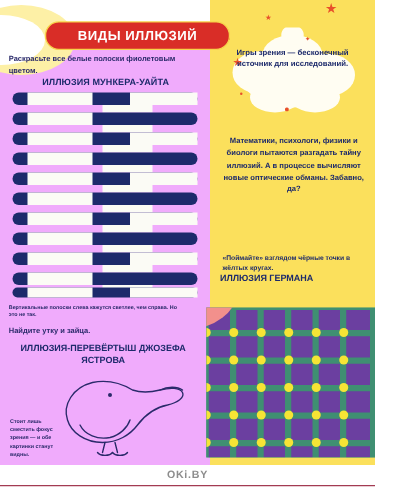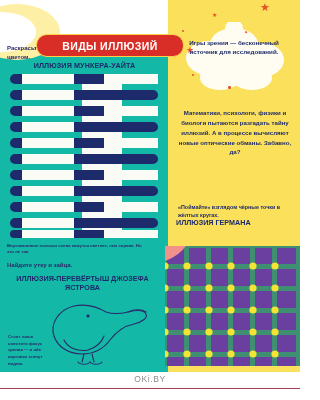--- a/index.html
+++ b/index.html
@@ -8,40 +8,40 @@
     font-family:"Liberation Sans", sans-serif;
     background:#ffffff;
     position:relative;
     overflow:hidden;
   }
   .page { position:absolute; inset:0; background:#fdf8ef; }
 
   
   .left-col {
     position:absolute; left:0; top:0; width:168px; height:372px;
-    background:#14b8a6;
+    background:#f0abfc;
   }
   .left-top-white {
     position:absolute; left:0; top:0; width:168px; height:36px;
     background:#ffffff;
   }
   .burst {
     position:absolute; left:-26px; top:4px; width:86px; height:56px;
     background:#fdf0a6; border-radius:50%;
   }
   .burst2 {
     position:absolute; left:-34px; top:12px; width:70px; height:40px;
     background:#ffffff; border-radius:50%;
   }
 
   
   .ribbon {
     position:absolute; left:36px; top:17px; width:148px; height:23px;
     background:#d92d27; border:1.6px solid #f7d34b; border-radius:11px;
-    display:flex; align-items:center; justify-content:center; z-index:6;margin-top:17px;
+    display:flex; align-items:center; justify-content:center; z-index:6;
   }
   .ribbon span {
     color:#ffffff; font-size:10.5px; font-weight:bold; letter-spacing:.4px;
     white-space:nowrap;
   }
 
   .instruction {
     position:absolute; left:7px; top:44px; width:150px;
     color:#2a2a6a; font-size:6px; font-weight:bold; line-height:1.45;
   }
@@ -118,21 +118,21 @@
   .footer {
     position:absolute; left:0; top:372px; width:300px; height:28px;
     background:#ffffff;
   }
   .footer-rule {
     position:absolute; left:0; top:16px; width:300px; height:1.4px;
     background:#a33b52;
   }
   .footer-logo {
     position:absolute; left:0; top:2px; width:300px; text-align:center;
-    color:#8d8d8d; font-size:8.5px; font-weight:normal; letter-spacing:.6px;
+    color:#8d8d8d; font-size:8.5px; font-weight:bold; letter-spacing:.6px;
   }
 </style>
 </head>
 <body>
 
 <div class="page">
 
   <div class="left-col">
     <div class="left-top-white"></div>
     <div class="burst"></div>

